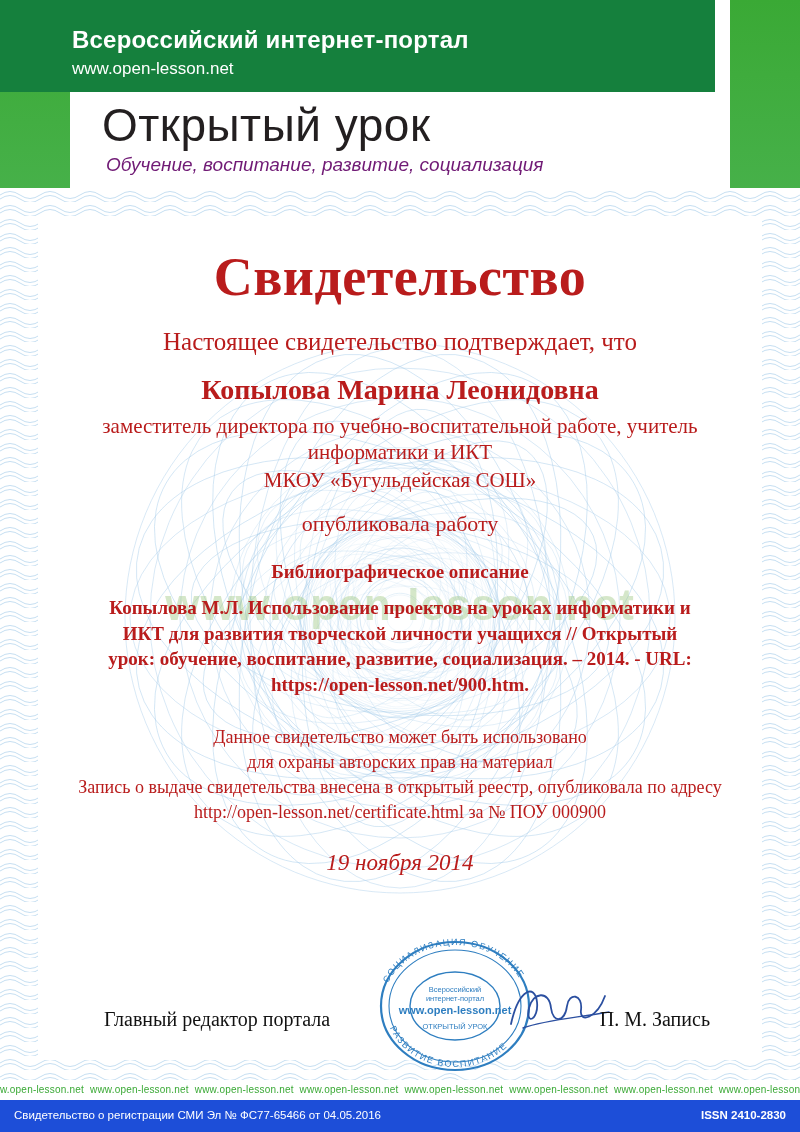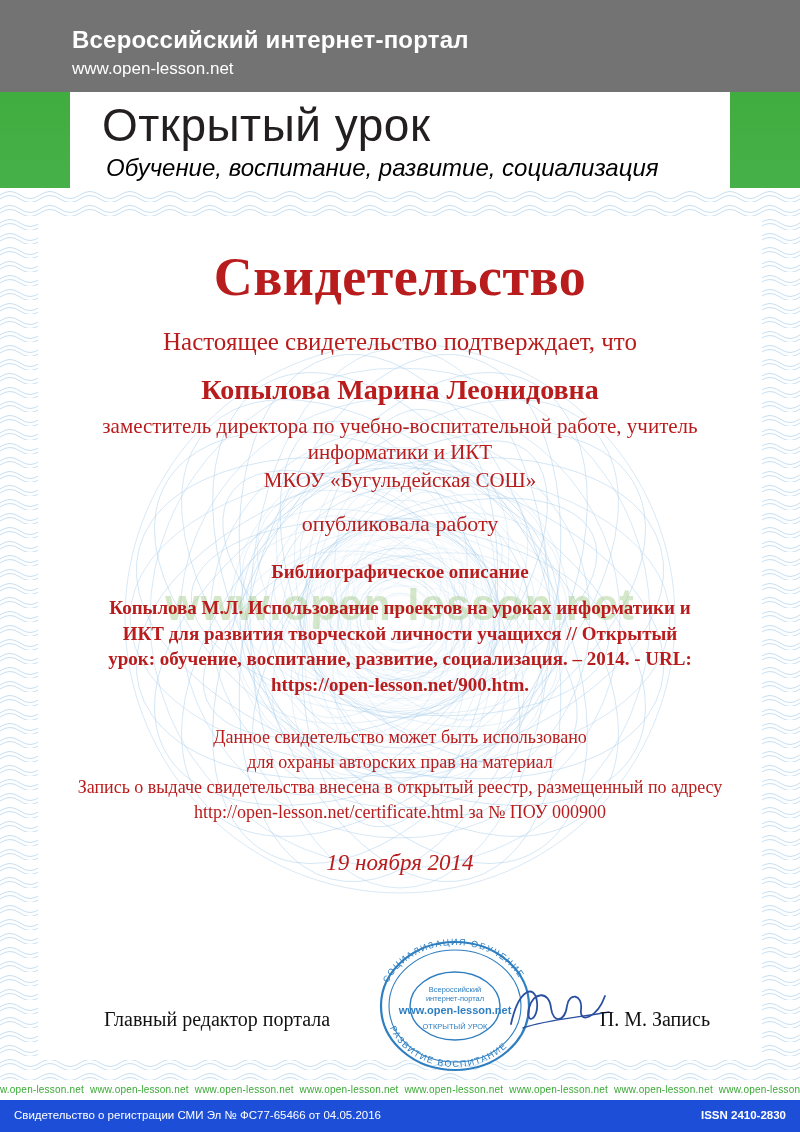--- a/index.html
+++ b/index.html
@@ -28,23 +28,23 @@
     background: linear-gradient(to bottom, #3aa935 0%, #47b14a 18%, #7fc95b 42%, #bde0a3 66%, #e3f2dc 85%, #f6fbf4 100%);
   }
   .edge-left { left: 0; }
   .edge-right { right: 0; }
 
   
   .header-band {
     position: absolute;
     top: 0;
     left: 0;
-    width: 800px;
+    width: 715px;
     height: 92px;
-    background: #737373;
+    background: #15803d;
   }
   .header-band .portal-title {
     position: absolute;
     left: 72px;
     top: 26px;
     color: #ffffff;
     font-family: "Liberation Sans", sans-serif;
     font-weight: bold;
     font-size: 24px;
     letter-spacing: 0.2px;
@@ -77,22 +77,22 @@
     font-size: 46px;
     color: #231f20;
     letter-spacing: 0.5px;
   }
   .logo-plaque .logo-sub {
     position: absolute;
     left: 36px;
     top: 62px;
     font-family: "Liberation Sans", sans-serif;
     font-style: italic;
-    font-size: 24px;
-    color: #000000;
+    font-size: 19px;
+    color: #701a75;
   }
 
   
   .body-area {
     position: absolute;
     left: 0;
     top: 188px;
     width: 800px;
     height: 902px;
     background: #ffffff;
@@ -335,21 +335,21 @@
       <div class="confirm-line">Настоящее свидетельство подтверждает, что</div>
       <div class="recipient-name">Копылова Марина Леонидовна</div>
       <div class="recipient-position">заместитель директора по учебно-воспитательной работе, учитель информатики и ИКТ</div>
       <div class="recipient-org">МКОУ «Бугульдейская СОШ»</div>
       <div class="published-line">опубликовала работу</div>
       <div class="biblio-label">Библиографическое описание</div>
       <div class="biblio-text">Копылова М.Л. Использование проектов на уроках информатики и ИКТ для развития творческой личности учащихся // Открытый урок: обучение, воспитание, развитие, социализация. – 2014. - URL: https://open-lesson.net/900.htm.</div>
       <div class="usage-note">
         <div>Данное свидетельство может быть использовано</div>
         <div>для охраны авторских прав на материал</div>
-        <div>Запись о выдаче свидетельства внесена в открытый реестр, размещенный по адресу</div>
+        <div>Запись о выдаче свидетельства внесена в открытый реестр, опубликовала по адресу</div>
         <div>http://open-lesson.net/certificate.html за № ПОУ 000900</div>
       </div>
       <div class="date-line">19 ноября 2014</div>
     </div>
 
     <svg class="stamp" viewBox="0 0 190 150">
       <defs>
         <path id="arcTop" d="M 22 80 A 73 63 0 0 1 168 80"></path>
         <path id="arcBot" d="M 26 80 A 69 59 0 0 0 164 80"></path>
       </defs>

